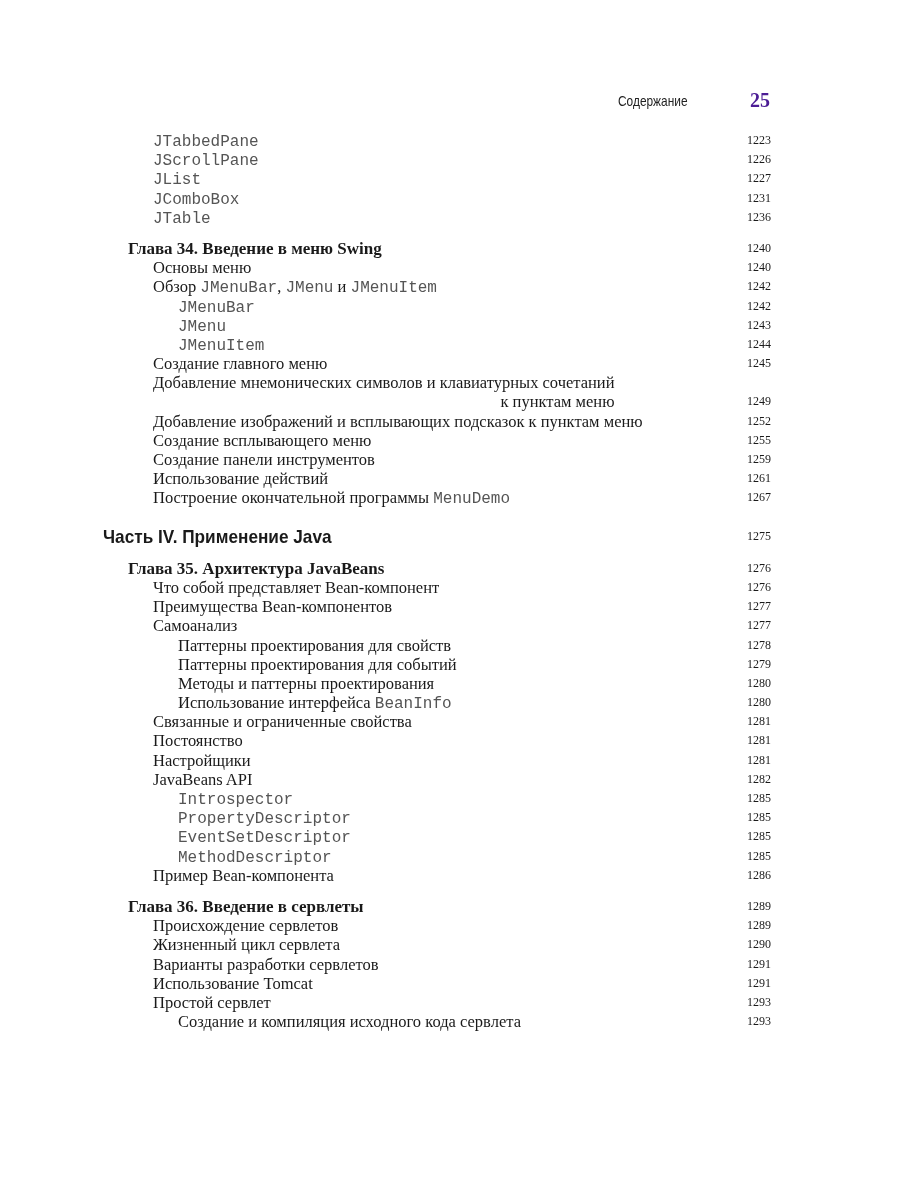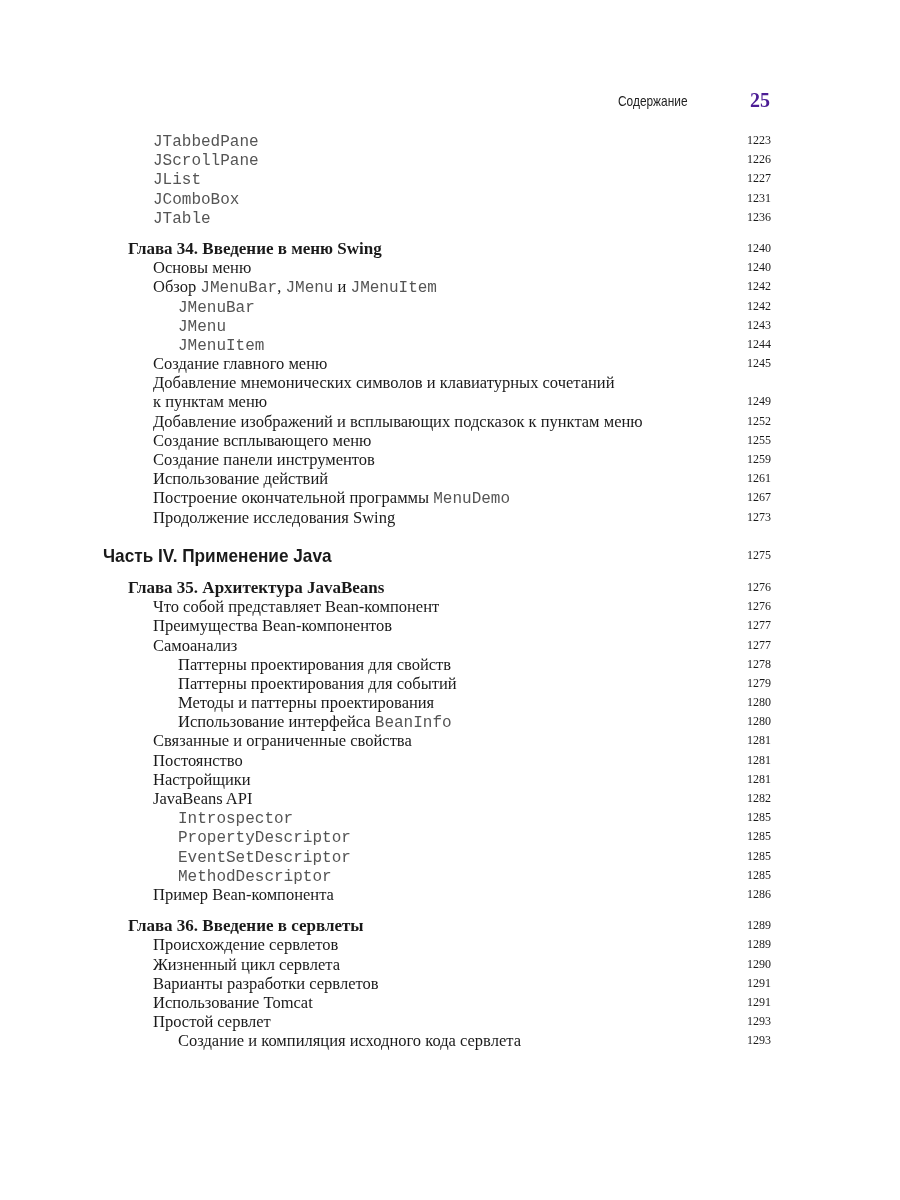--- a/index.html
+++ b/index.html
@@ -13,21 +13,21 @@
   .row .page { position: absolute; right: 129px; font-family: "Liberation Serif", serif; font-size: 12px; }
   .lvl0 .title { left: 103px; font-family: "Liberation Sans", sans-serif; font-weight: bold; font-size: 18.5px; transform: scaleX(0.93); transform-origin: left; }
   .lvl1 .title { left: 128px; font-weight: bold; font-size: 17px; }
   .lvl2 .title { left: 153px; }
   .lvl3 .title { left: 178px; }
   .code { font-family: "Liberation Mono", monospace; font-size: 16px; color: #555; }
   .gap-s { height: 12px; }
   .gap-m { height: 19px; }
   .gap-l { height: 13px; }
   .tall { height: 38.4px; }
-  .tall .title { line-height: 19.2px; }
+  .tall .title { line-height: 19.2px; text-align: right; }
   .tall .page { top: 19.2px; margin-left: 7px; }
 </style>
 </head>
 <body>
 
 <div class="header">
   <span class="header-title">Содержание</span>
   <span class="header-page">25</span>
 </div>
 
@@ -98,24 +98,20 @@
       <span class="page">1259</span>
     </div>
     <div class="row lvl2">
       <span class="title"><span>Использование действий</span></span>
       <span class="page">1261</span>
     </div>
     <div class="row lvl2">
       <span class="title"><span>Построение окончательной программы </span><span class="code">MenuDemo</span></span>
       <span class="page">1267</span>
     </div>
-    <div class="row lvl2">
-      <span class="title"><span>Продолжение исследования Swing</span></span>
-      <span class="page">1273</span>
-    </div>
     <div class="gap-m"></div>
     <div class="row lvl0">
       <span class="title"><span>Часть IV. Применение Java</span></span>
       <span class="page">1275</span>
     </div>
     <div class="gap-l"></div>
     <div class="row lvl1">
       <span class="title"><span>Глава 35. Архитектура JavaBeans</span></span>
       <span class="page">1276</span>
     </div>

